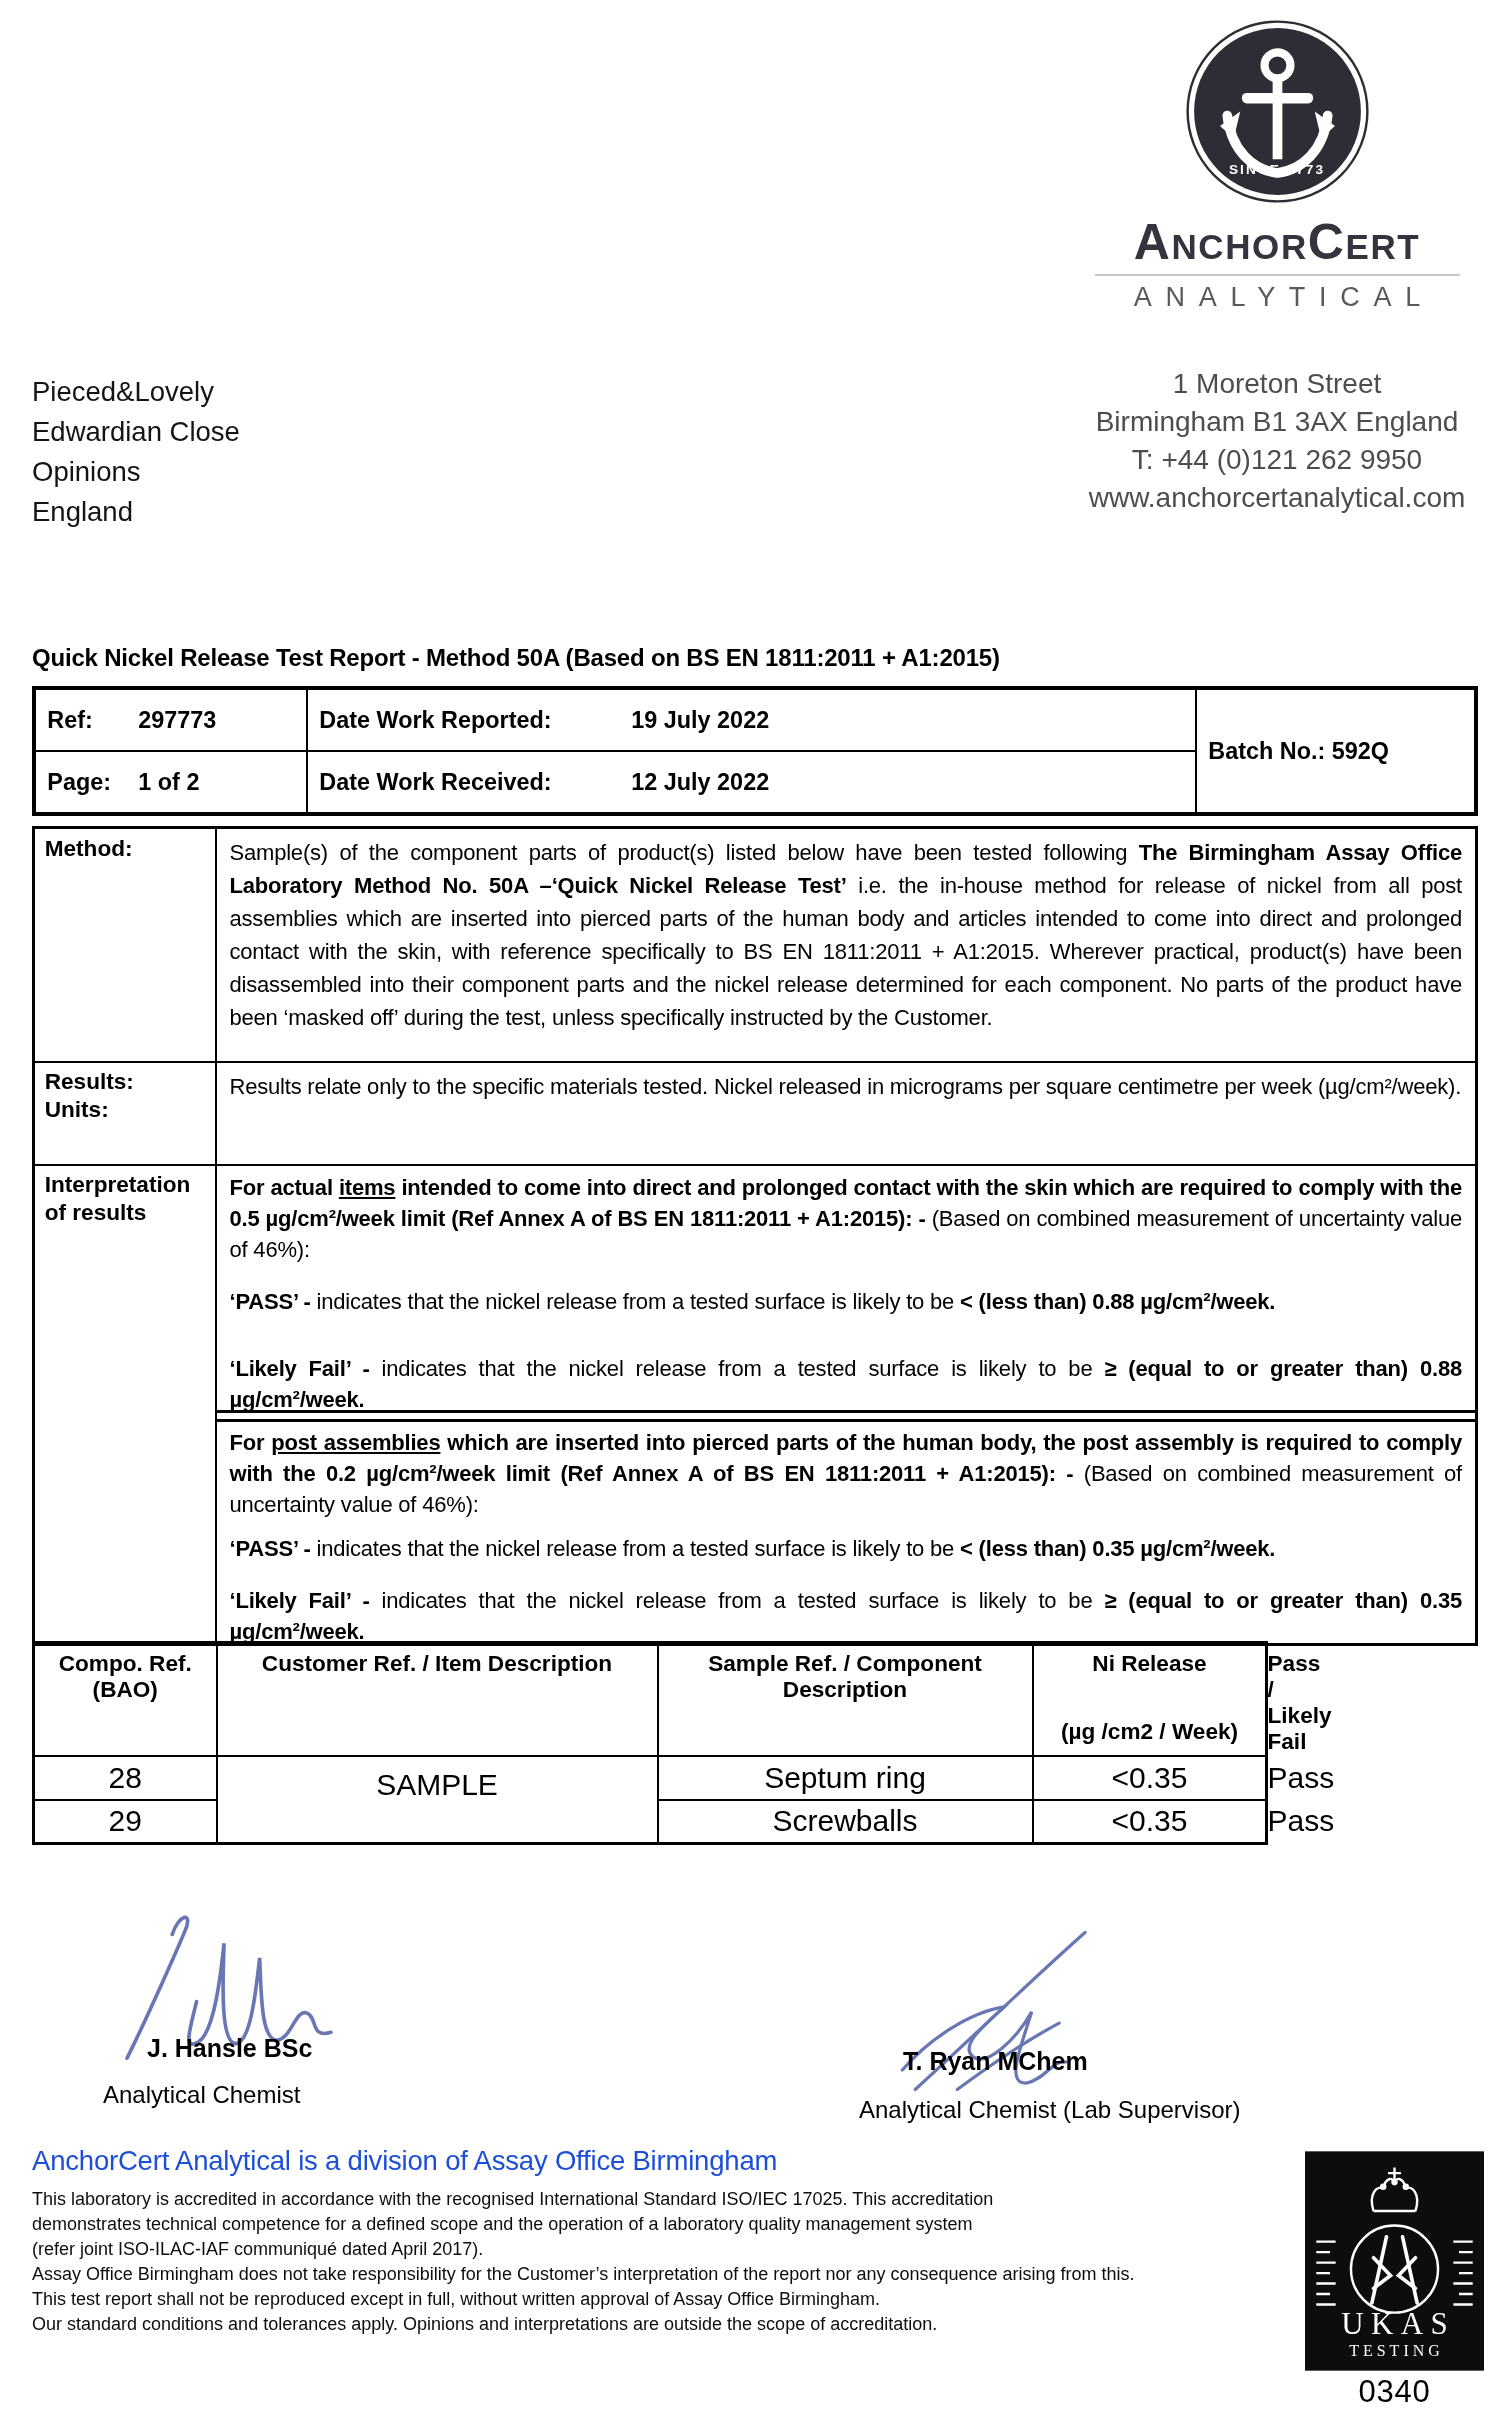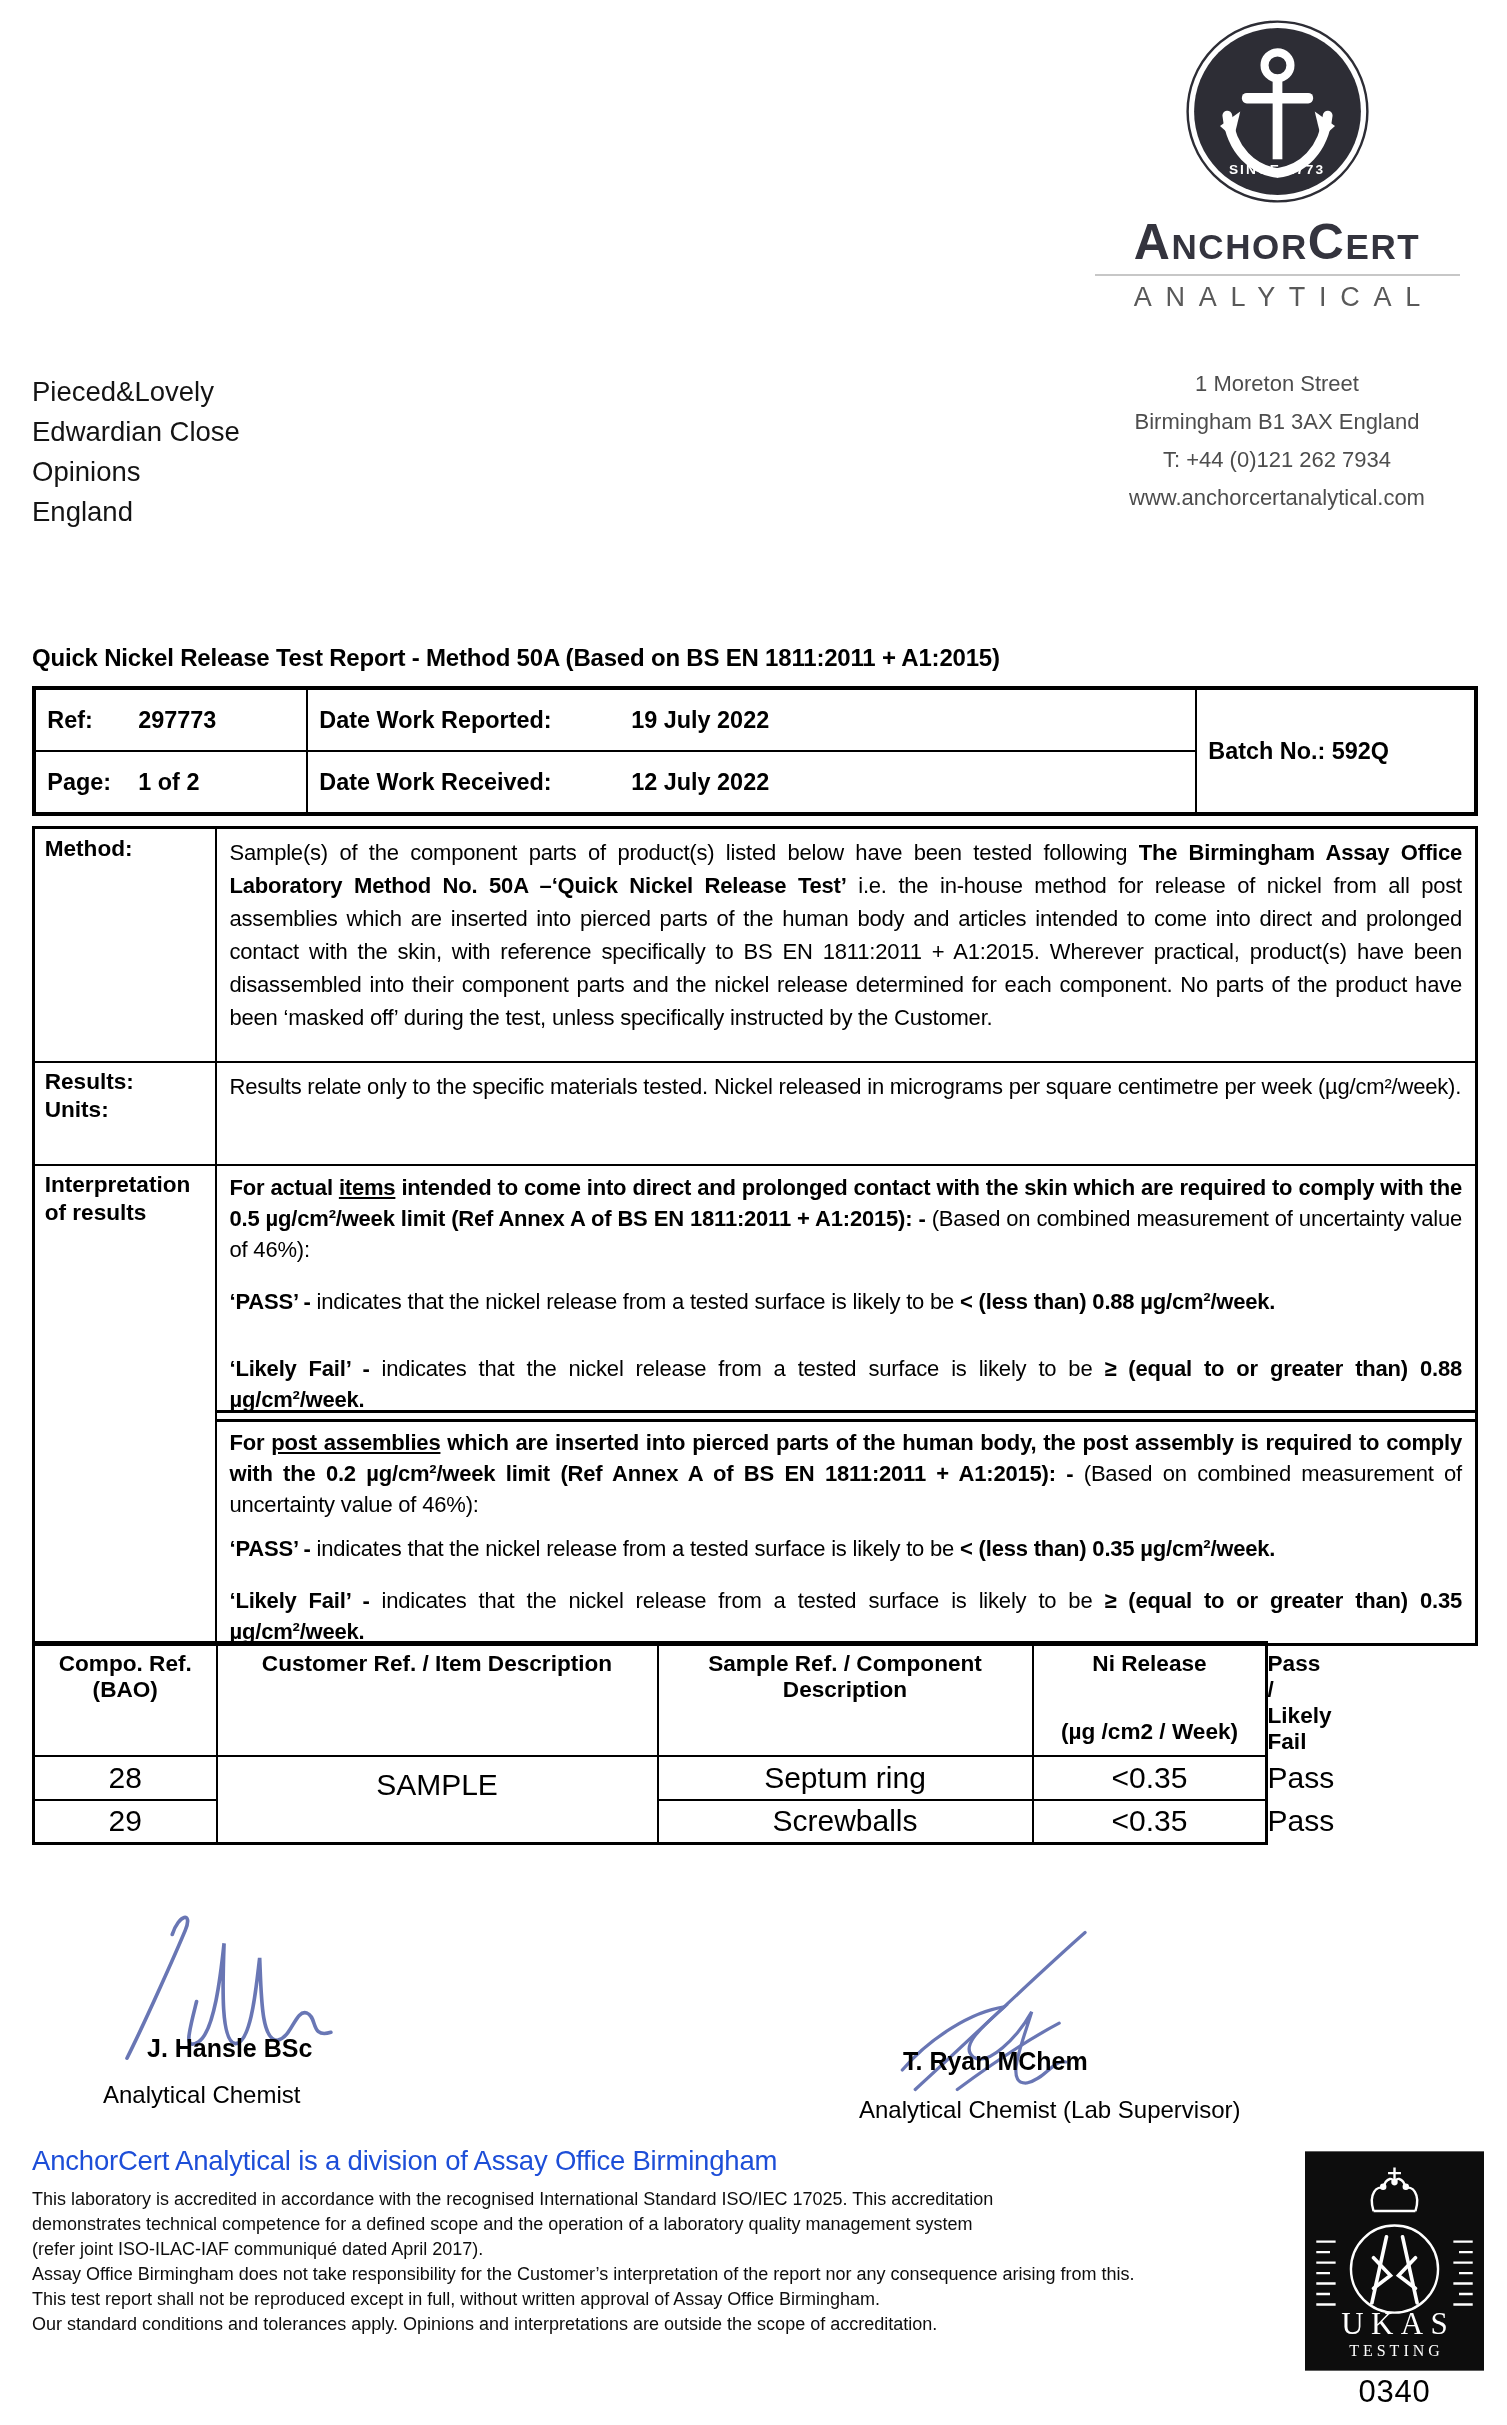--- a/index.html
+++ b/index.html
@@ -8,21 +8,21 @@
 
   
   .logo-block { position:absolute; left:1087px; top:20px; width:380px; text-align:center; }
   .logo-circle-wrap { position:relative; width:183px; height:183px; margin:0 auto; }
   .since-label { position:absolute; bottom:26px; left:0; width:100%; color:#fff; font-size:13.7px; font-weight:bold; letter-spacing:2px; }
   .brand-wordmark { margin-top:13px; font-variant:small-caps; font-size:50px; font-weight:600; letter-spacing:1.6px; color:#34343e; line-height:1.05; }
   .brand-rule { width:365px; height:1.6px; background:#c7c7c7; margin:5.7px auto 6.5px auto; }
   .brand-subtitle { font-size:27px; letter-spacing:13.7px; color:#595959; padding-left:13.7px; }
 
   .customer-address { position:absolute; left:32px; top:372px; font-size:27.5px; line-height:40px; color:#141414; }
-  .contact-block { position:absolute; left:1075px; top:365px; width:404px; text-align:center; font-size:22px; line-height:38px; color:#4d4d4d; }
+  .contact-block { position:absolute; left:1075px; top:365px; width:404px; text-align:center; font-size:28px; line-height:38px; color:#4d4d4d; }
 
   
   .report-title { position:absolute; left:32px; top:644px; font-size:24px; font-weight:bold; letter-spacing:-0.2px; }
 
   
   table { border-collapse:collapse; }
   .ref-table { position:absolute; left:32px; top:686px; width:1446px; font-size:23.4px; font-weight:bold; table-layout:fixed; }
   .ref-table td { border:2.4px solid #000; height:63px; padding:0 0 0 11.3px; vertical-align:middle; }
   .ref-table { border:4px solid #000; }
   .cell-flex { display:flex; align-items:center; }
@@ -97,21 +97,21 @@
   <div class="customer-address">
     <div>Pieced&amp;Lovely</div>
     <div>Edwardian Close</div>
     <div>Opinions</div>
     <div>England</div>
   </div>
 
   <div class="contact-block">
     <div>1 Moreton Street</div>
     <div>Birmingham B1 3AX England</div>
-    <div>T: +44 (0)121 262 7934</div>
+    <div>T: +44 (0)121 262 9950</div>
     <div>www.anchorcertanalytical.com</div>
   </div>
 
   <div class="report-title">Quick Nickel Release Test Report - Method 50A (Based on BS EN 1811:2011 + A1:2015)</div>
 
   <table class="ref-table">
     <tbody>
         <tr>
       <td style="width:273px;">
         <div class="cell-flex">

